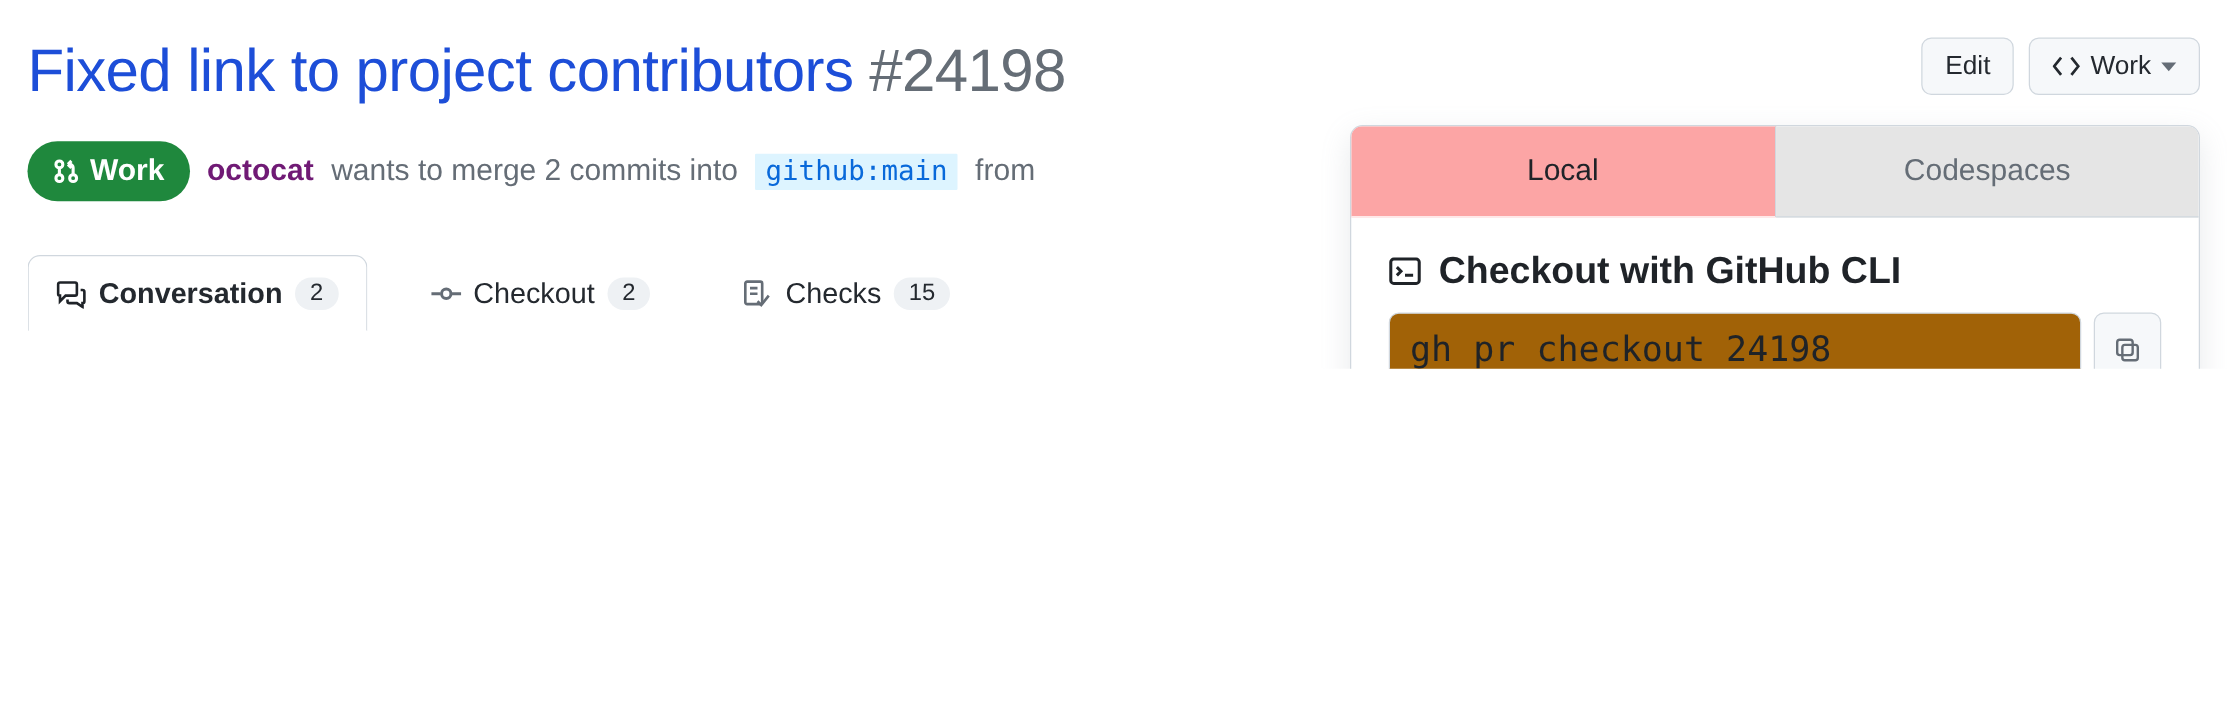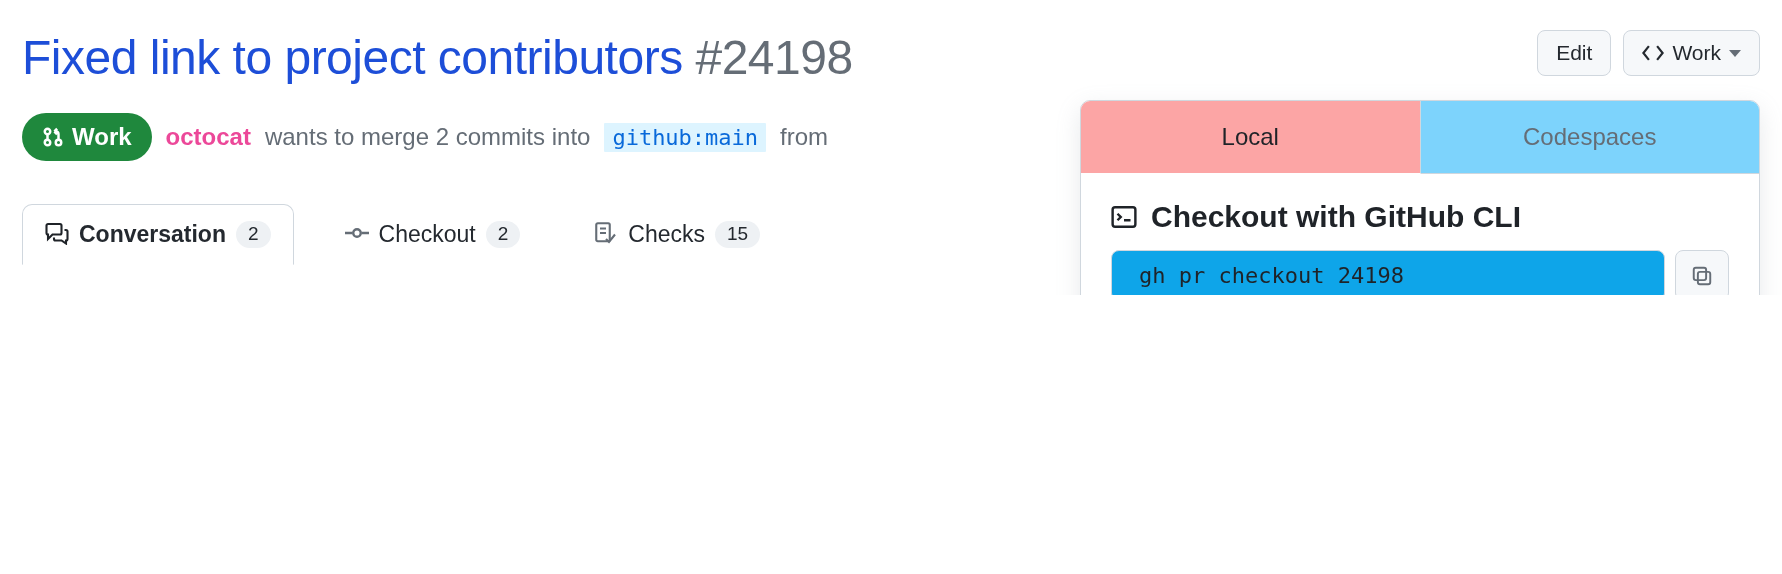--- a/index.html
+++ b/index.html
@@ -34,31 +34,31 @@
   .btn .caret { width:0;height:0;border-left:6px solid transparent;border-right:6px solid transparent;border-top:7px solid #656d76; }
   .meta-row {
     display:flex; align-items:center; gap:14px;
     margin-top:28px; font-size:24px; color:#656d76;
   }
   .state-badge {
     display:inline-flex; align-items:center; gap:8px;
     background:#1f883d; color:#fff; font-weight:600;
     padding:10px 20px; border-radius:999px; font-size:24px;
   }
-  .meta-row .author { font-weight:600; color:#ec4899; }
+  .meta-row .author { font-weight:600; color:#701a75; }
   .branch {
     background:#ddf4ff; color:#0969da; padding:2px 8px; border-radius:1px;
     font-family: ui-monospace, SFMono-Regular, Menlo, monospace; font-size:22px;
   }
   .tabs {
     display:flex; align-items:center; gap:28px;
     margin-top:42px; border-bottom:1px solid #d0d7de00;
   }
   .tab {
-    display:inline-flex; gap:10px;
+    display:inline-flex; align-items:center; gap:10px;
     padding:16px 22px; font-size:23px; color:#24292f; cursor:pointer;
     border:1px solid transparent; border-radius:10px 10px 0 0;
     position:relative; top:1px;
   }
   .tab.active {
     background:#fff; border-color:#d0d7de; border-bottom-color:#fff;
     font-weight:600;
   }
   .counter {
     background:#eef1f4; color:#24292f; border-radius:999px;
@@ -67,30 +67,30 @@
   
   .code-panel {
     position:absolute; top:100px; right:22px;
     width:680px; background:#fff; border:1px solid #d0d7de; border-radius:10px;
     box-shadow:0 8px 24px rgba(140,149,159,.2);
     overflow:hidden;
   }
   .panel-tabs { display:flex; }
   .panel-tab {
     flex:1; text-align:center; padding:22px 0; font-size:24px; cursor:pointer;
-    background:#7dd3fc; border-bottom:1px solid #d0d7de; color:#656d76;
+    background:#e5e5e5; border-bottom:1px solid #d0d7de; color:#656d76;
   }
   .panel-tab.active { background:#fca5a5; font-weight:500; border-bottom-color:#fff; color:#1f2328; border-right:1px solid #d0d7de;}
   .panel-body { padding:26px 30px; }
   .cli-row { display:flex; align-items:center; gap:14px; font-size:30px; font-weight:600; margin-bottom:16px;}
   .cmd-wrap { display:flex; gap:10px; margin-bottom:14px;}
   .cmd {
-    flex:1; background:#0ea5e9; border:1px solid #d0d7de; border-radius:8px;
-    padding:12px 27px; font-family: ui-monospace, SFMono-Regular, Menlo, monospace;
-    font-size:22px; color:#1f2328;
+    flex:1; background:#a16207; border:1px solid #d0d7de; border-radius:8px;
+    padding:12px 16px; font-family: ui-monospace, SFMono-Regular, Menlo, monospace;
+    font-size:28px; color:#1f2328;
   }
   .copy-btn {
     width:54px; display:flex; align-items:center; justify-content:center;
     border:1px solid #d0d7de; border-radius:8px; background:#f6f8fa; cursor:pointer;
   }
   .hint { font-size:21px; color:#656d76; }
   .hint a { color:#0969da; text-decoration:none; cursor:pointer;}
   .panel-divider { border-top:1px solid #d0d7de; margin:24px -30px; }
   .desktop-row { display:flex; align-items:center; gap:14px; }
   .desktop-highlight {

